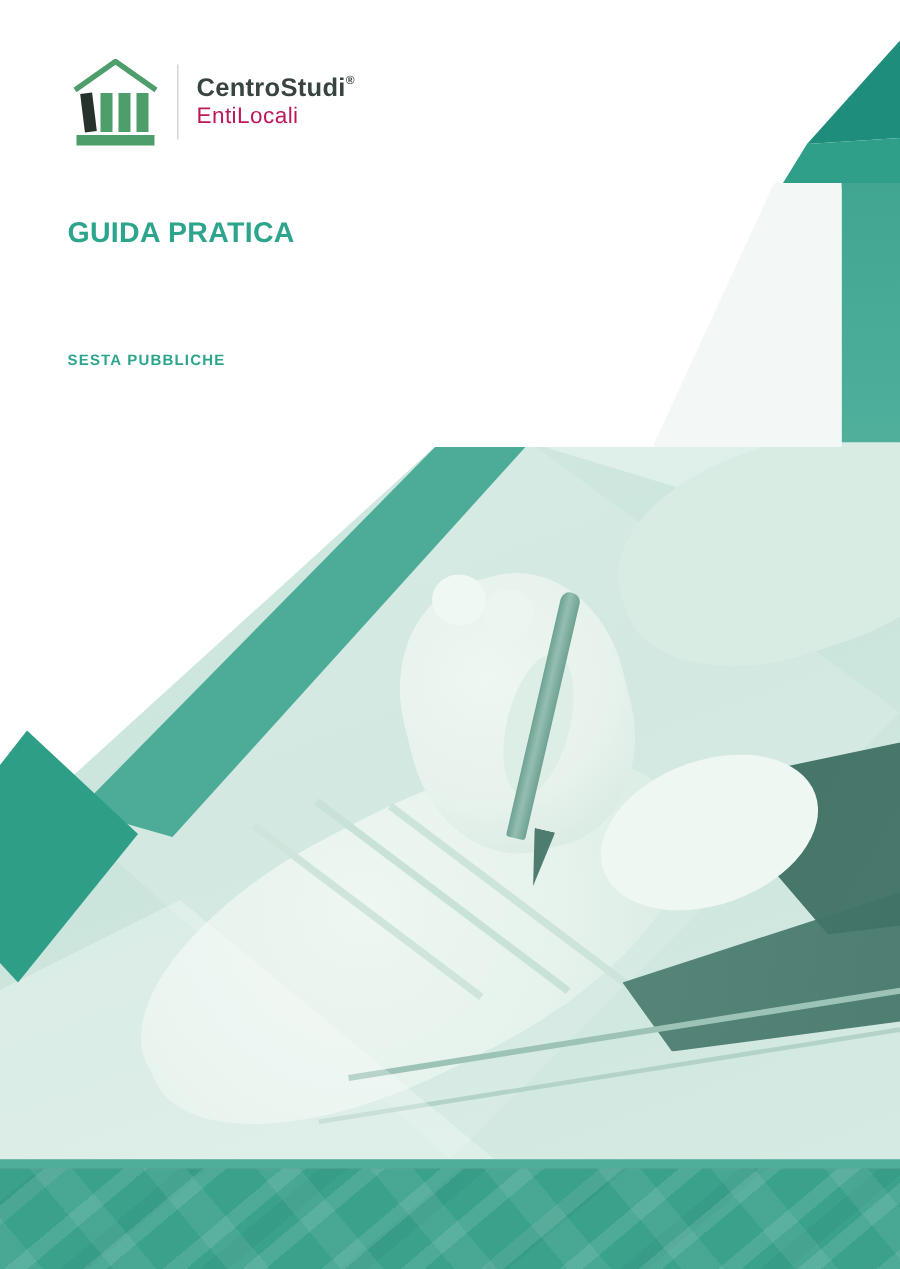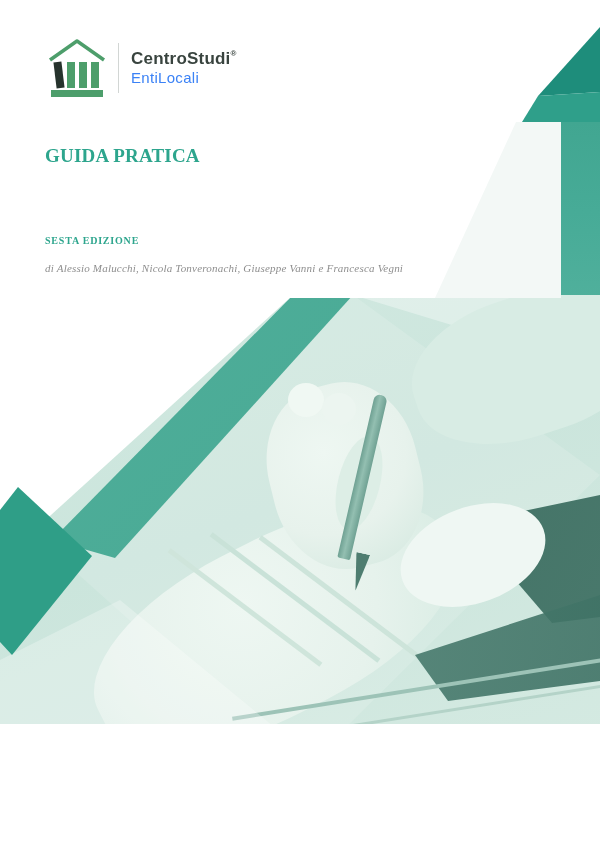--- a/index.html
+++ b/index.html
@@ -1,27 +1,27 @@
 <!DOCTYPE html>
 <html><head>
 <meta charset="utf-8">
 <style>
   html,body{margin:0;padding:0;background:#ffffff;}
   .cover{
-    position:relative;width:600px;height:724px;background:#ffffff;
+    position:relative;width:600px;height:846px;background:#ffffff;
     overflow:hidden;font-family:"Liberation Sans", sans-serif;
   }
   
   .logo{position:absolute;left:46px;top:36px;display:flex;align-items:center;}
   .logo-icon{width:62px;height:64px;}
   .logo-divider{width:1px;height:50px;background:#d2d6d4;margin:0 12px 0 10px;}
   .logo-text{line-height:1.05;}
   .logo-primary{font-size:17px;font-weight:bold;color:#39443f;letter-spacing:.2px;}
   .logo-primary sup{font-size:8px;vertical-align:top;}
-  .logo-secondary{font-size:15px;color:#3b82f6;letter-spacing:.3px;margin-top:2px;}
+  .logo-secondary{font-size:15px;color:#be185d;letter-spacing:.3px;margin-top:2px;}
   
   .corner{position:absolute;left:510px;top:0;width:90px;height:135px;}
   .facet-dark{position:absolute;inset:0;background:#1e8d7b;
     clip-path:polygon(90px 27px,90px 92px,28px 96px);}
   .facet-mid{position:absolute;inset:0;background:#2f9f8a;
     clip-path:polygon(90px 92px,90px 128px,12px 122px,28px 96px);}
   .right-strip{position:absolute;left:561px;top:122px;width:39px;height:200px;
     background:linear-gradient(180deg,#41a691 0%,#47ab97 45%,#52b19d 100%);}
   
   .photo{position:absolute;left:0;top:295px;width:600px;height:478px;overflow:hidden;
@@ -65,21 +65,21 @@
     clip-path:polygon(0 365px,120px 305px,330px 478px,0 478px);}
   
   .white-wedge{left:0;top:0;width:600px;height:478px;background:#ffffff;
     clip-path:polygon(0 0,293px 0,40px 230px,0 230px);}
   .teal-strip{left:0;top:0;width:600px;height:478px;
     background:linear-gradient(135deg,#4fae9a 0%,#45a791 100%);
     clip-path:polygon(293px 0,353px 0,115px 263px,52px 245px);}
   .diamond{left:0;top:0;width:600px;height:478px;background:#2f9e87;
     clip-path:polygon(18px 192px,92px 261px,12px 360px,0 347px,0 215px);}
   
-  .panel{position:absolute;left:0;top:122px;width:561px;height:176px;background:#ffffff;font-family:Liberation Serif, serif;}
+  .panel{position:absolute;left:0;top:122px;width:561px;height:176px;background:#ffffff;}
   .panel-facet{position:absolute;right:0;top:0;width:180px;height:176px;background:#f3f8f6;
     clip-path:polygon(100% 0,100% 100%,30% 100%,75% 0);}
   .title{position:absolute;left:45px;top:19px;color:#2da58d;font-weight:bold;
     font-size:19px;line-height:29px;letter-spacing:.2px;}
   .edition{position:absolute;left:45px;top:113px;color:#2da58d;font-weight:bold;
     font-size:10px;letter-spacing:.8px;}
   .authors{position:absolute;left:45px;top:140px;color:#8e8e8e;
     font-size:11px;font-style:italic;letter-spacing:.2px;}
   
   .footer{position:absolute;left:0;top:773px;width:600px;height:73px;background:#3aa18b;}
@@ -141,22 +141,21 @@
     <div class="ph teal-strip"></div>
     <div class="ph white-wedge"></div>
     <div class="ph diamond"></div>
   </div>
 
   <div class="panel">
     <div class="panel-facet"></div>
     <div class="title">
       <span style="display:block">GUIDA PRATICA</span>
     </div>
-    <div class="edition">SESTA EDIZIONE</div>
-    <div class="authors">di Alessio Malucchi, Nicola Tonveronachi, Giuseppe Vanni e Francesca Vegni</div>
+    <div class="edition">SESTA PUBBLICHE</div>
   </div>
 
   <div class="footer">
     <div class="footer-edge"></div>
     <div class="footer-pattern"></div>
   </div>
 
 </div>
 
 </body></html>

